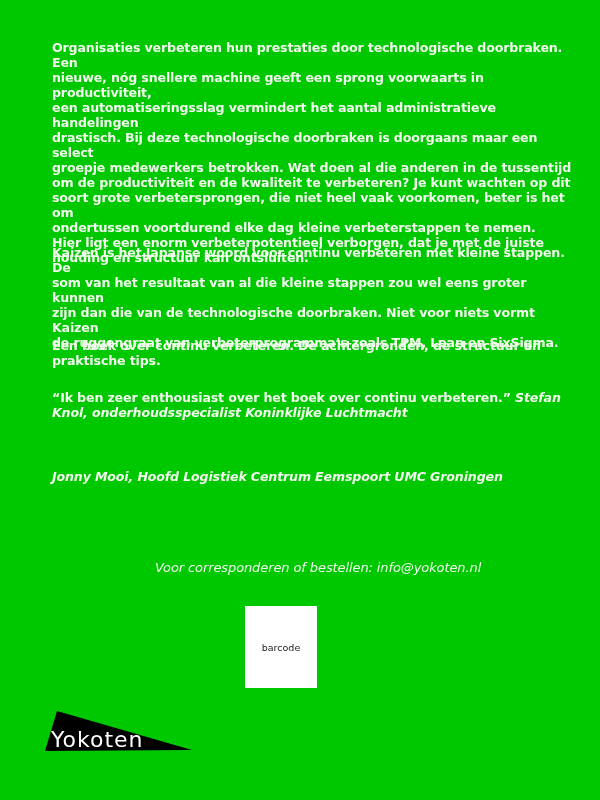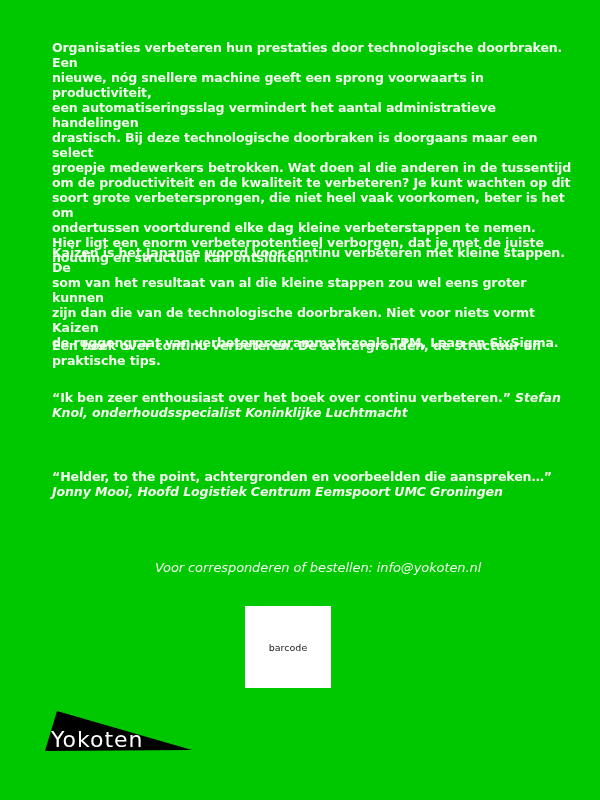--- a/index.html
+++ b/index.html
@@ -45,21 +45,21 @@
       font-size: 13px;
       letter-spacing: -0.1px;
       color: #F2FAEE;
       white-space: nowrap;
       margin-left: 28px;
     }
     .barcode-box {
       position: absolute;
       left: 245px;
       top: 606px;
-      width: 86px;
+      width: 72px;
       height: 82px;
       background: #FFFFFF;
       display: flex;
       align-items: center;
       justify-content: center;
       font-family: "DejaVu Sans", "Liberation Sans", sans-serif;
       font-size: 9.5px;
       color: #222222;
     }
     .logo {
@@ -99,22 +99,21 @@
   <p class="para">Een boek over continu verbeteren. De achtergronden, de structuur en
 praktische tips.</p>
 </div>
 
 <div class="text-block q1">
   <p class="para"><span class="quote-text">“Ik ben zeer enthousiast over het boek over continu verbeteren.” </span><span class="quote-author">Stefan
 Knol, onderhoudsspecialist Koninklijke Luchtmacht</span></p>
 </div>
 
 <div class="text-block q2">
-  <p class="para"><span class="quote-text">“Helder, to the point, achtergronden en voorbeelden die aanspreken…”
-</span><span class="quote-author">Jonny Mooi, Hoofd Logistiek Centrum Eemspoort UMC Groningen</span></p>
+  <p class="para"><span class="quote-author">Jonny Mooi, Hoofd Logistiek Centrum Eemspoort UMC Groningen</span></p>
 </div>
 
 <div class="contact">Voor corresponderen of bestellen: info@yokoten.nl</div>
 
 <div class="barcode-box">
   <span>barcode</span>
 </div>
 
 <div class="logo">
   <svg width="160" height="52" viewBox="0 0 160 52">

